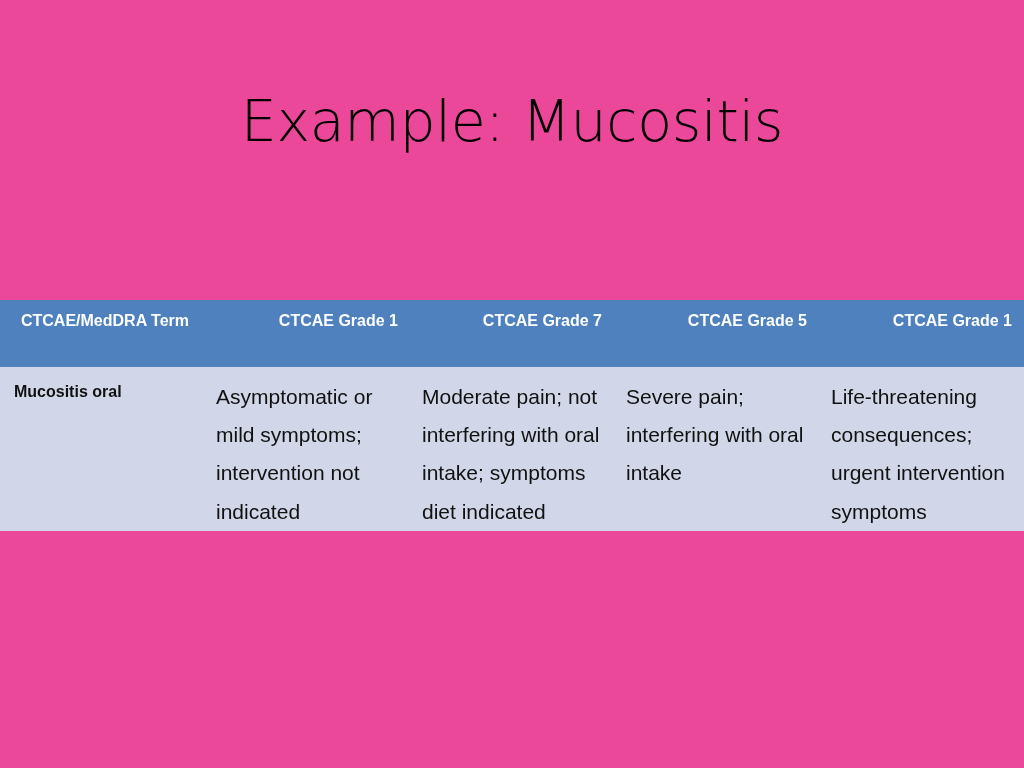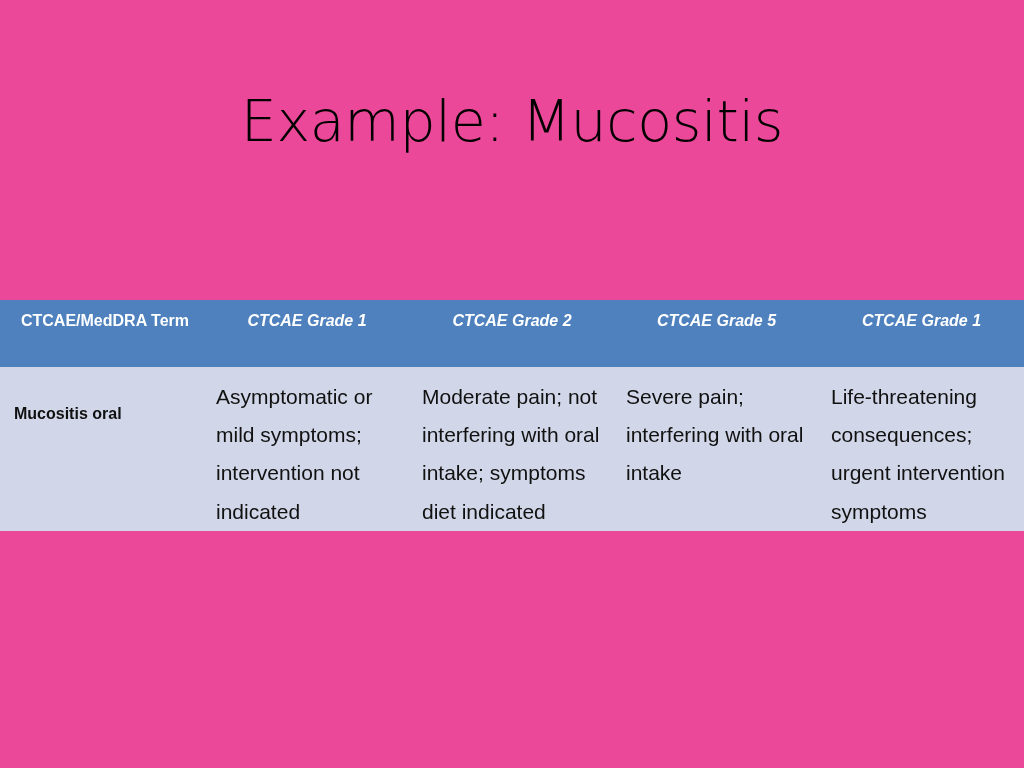--- a/index.html
+++ b/index.html
@@ -81,23 +81,22 @@
 
   th.term-head .cell-inner {
     text-align: center;
     font-weight: bold;
     font-style: normal;
     padding-left: 14px;
     padding-right: 8px;
   }
 
   th.grade-head .cell-inner {
-    text-align: center;
+    text-align: right;
     font-weight: bold;
-    font-style: italic;
   }
 
   
   tbody tr { height: 120px; }
 
   tbody td {
     background: #d1d7e8;
     height: 120px;
     box-sizing: border-box;
     border-right: 2px solid #ffffff;
@@ -110,21 +109,20 @@
     font-size: 21px;
     line-height: 1.82;
     color: #111111;
   }
 
   td.term-cell .cell-inner {
     font-weight: bold;
     font-size: 16px;
     padding-left: 14px;
     line-height: 1.7;
-    margin-top: 22px;
   }
 </style>
 </head>
 <body>
 
 <div class="slide">
 
   <h1 class="slide-title">Example: Mucositis</h1>
 
   <table class="ctcae-table">
@@ -137,21 +135,21 @@
     </colgroup>
     <thead>
       <tr>
         <th class="term-head">
           <div class="cell-inner">CTCAE/MedDRA Term</div>
         </th>
         <th class="grade-head">
           <div class="cell-inner">CTCAE Grade 1</div>
         </th>
         <th class="grade-head">
-          <div class="cell-inner">CTCAE Grade 2</div>
+          <div class="cell-inner">CTCAE Grade 7</div>
         </th>
         <th class="grade-head">
           <div class="cell-inner">CTCAE Grade 5</div>
         </th>
         <th class="grade-head">
           <div class="cell-inner">CTCAE Grade 1</div>
         </th>
       </tr>
     </thead>
     <tbody>

